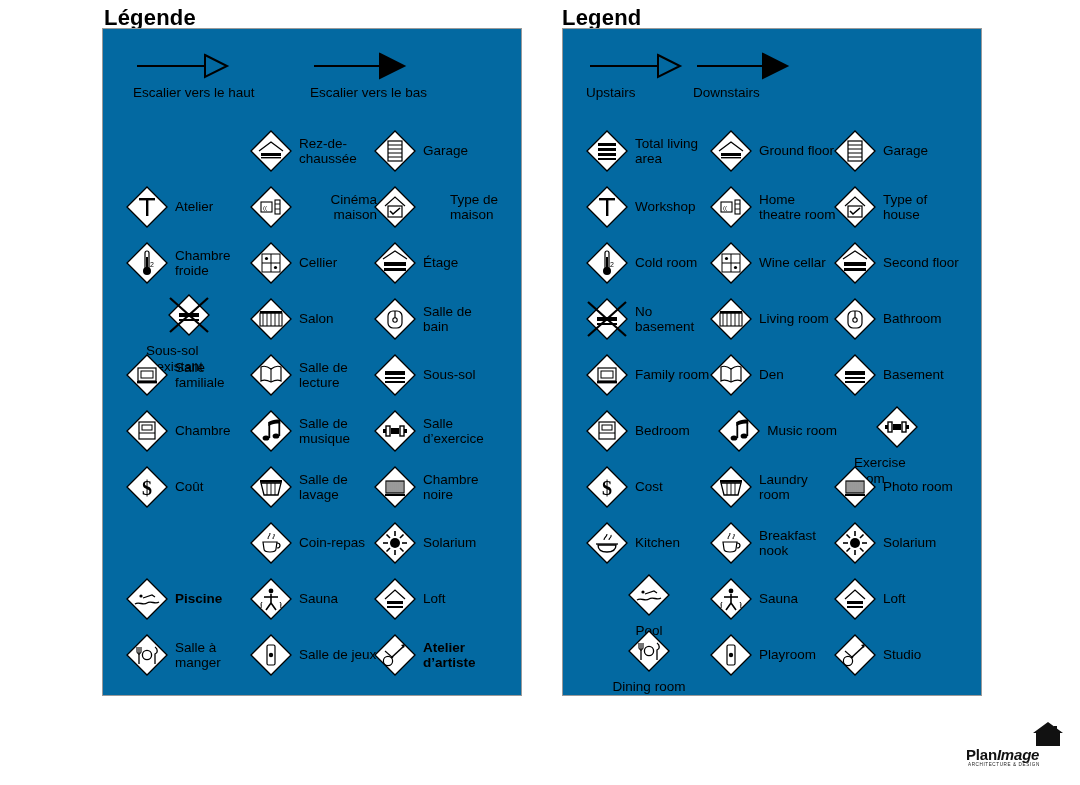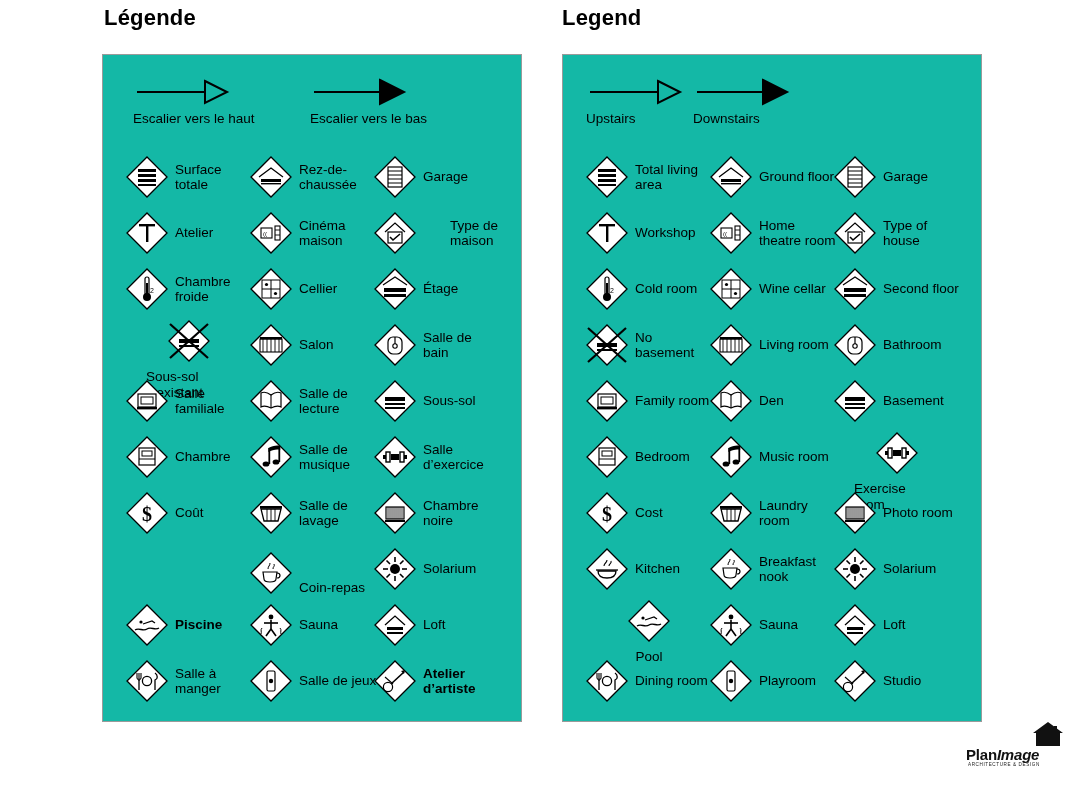--- a/index.html
+++ b/index.html
@@ -23,25 +23,25 @@
     font-size: 22px;
     font-weight: bold;
     letter-spacing: 0.2px;
     color: #000;
   }
   #title-fr { left: 104px; top: 5px; }
   #title-en { left: 562px; top: 5px; }
 
   .panel {
     position: absolute;
-    top: 54px;
+    top: 28px;
     width: 420px;
     height: 668px;
     border: 1px solid #9a9a9a;
-    background: #14b8a6;
+    background: #0369a1;
   }
   #panel-fr { left: 102px; }
   #panel-en { left: 562px; }
 
   
   .stairs-row {
     position: absolute;
     top: 20px;
     left: 0;
     width: 100%;
@@ -143,32 +143,20 @@
         <span class="arrow">
           <svg width="100" height="34" viewBox="0 0 100 34">
             <line x1="4" y1="17" x2="72" y2="17" stroke="#000" stroke-width="2"></line>
             <polygon points="70,5 94,17 70,29" fill="#000" stroke="#000" stroke-width="2"></polygon>
           </svg>
         </span>
         <span class="slabel">Escalier vers le bas</span>
       </div>
     </div>
     <div class="grid" id="grid-fr">
-        <div class="cell" style="left: 22px; top: 0px; height: 52px; width: 128px;">
-          <span class="dia">
-            <svg width="44" height="44" viewBox="0 0 44 44">
-              <polygon points="22,2 42,22 22,42 2,22" fill="#fff" stroke="#000" stroke-width="1.3"></polygon>
-              <rect x="13" y="14" width="18" height="3" fill="#000"></rect>
-              <rect x="13" y="19" width="18" height="3" fill="#000"></rect>
-              <rect x="13" y="24" width="18" height="3" fill="#000"></rect>
-              <rect x="13" y="29" width="18" height="2" fill="#000"></rect>
-            </svg>
-          </span>
-          <span class="lbl">Surface totale</span>
-        </div>
         <div class="cell" style="left: 146px; top: 0px; height: 52px; width: 128px;">
           <span class="dia">
             <svg width="44" height="44" viewBox="0 0 44 44">
               <polygon points="22,2 42,22 22,42 2,22" fill="#fff" stroke="#000" stroke-width="1.3"></polygon>
               <polyline points="10,22 22,13 34,22" fill="none" stroke="#000" stroke-width="1.3"></polyline>
               <rect x="12" y="24" width="20" height="3" fill="#000"></rect>
               <rect x="12" y="28" width="20" height="1.4" fill="#000"></rect>
             </svg>
           </span>
           <span class="lbl">Rez-de-chaussée</span>
@@ -189,21 +177,21 @@
         <div class="cell" style="left: 22px; top: 56px; height: 52px; width: 128px;">
           <span class="dia">
             <svg width="44" height="44" viewBox="0 0 44 44">
               <polygon points="22,2 42,22 22,42 2,22" fill="#fff" stroke="#000" stroke-width="1.3"></polygon>
               <rect x="14" y="13" width="16" height="2.4" fill="#000"></rect>
               <rect x="21" y="15" width="2.4" height="16" fill="#000"></rect>
             </svg>
           </span>
           <span class="lbl">Atelier</span>
         </div>
-        <div class="cell" style="left: 146px; top: 56px; height: 52px; width: 128px;">
+        <div class="cell" style="left: 146px; top: 56px; height: 52px; width: 128px; text-align: right;">
           <span class="dia">
             <svg width="44" height="44" viewBox="0 0 44 44">
               <polygon points="22,2 42,22 22,42 2,22" fill="#fff" stroke="#000" stroke-width="1.3"></polygon>
               <rect x="12" y="17" width="11" height="10" fill="none" stroke="#000" stroke-width="1.1"></rect>
               <text x="14" y="25" font-size="6" font-family="Liberation Sans" fill="#000">((</text>
               <rect x="26" y="15" width="5" height="14" fill="none" stroke="#000" stroke-width="1.1"></rect>
               <line x1="26" y1="19" x2="31" y2="19" stroke="#000" stroke-width="0.9"></line>
               <line x1="26" y1="24" x2="31" y2="24" stroke="#000" stroke-width="0.9"></line>
             </svg>
           </span>
@@ -396,21 +384,21 @@
               <line x1="21" y1="16" x2="21" y2="28" stroke="#000" stroke-width="0.8"></line>
               <line x1="23" y1="16" x2="23" y2="28" stroke="#000" stroke-width="0.8"></line>
               <line x1="25" y1="16" x2="25" y2="28" stroke="#000" stroke-width="0.8"></line>
               <line x1="27" y1="16" x2="27" y2="28" stroke="#000" stroke-width="0.8"></line>
               <line x1="29" y1="16" x2="29" y2="28" stroke="#000" stroke-width="0.8"></line>
               <rect x="12" y="29" width="20" height="2" fill="#000"></rect>
             </svg>
           </span>
           <span class="lbl">Chambre noire</span>
         </div>
-        <div class="cell" style="left: 146px; top: 392px; height: 52px; width: 128px; align-items: flex-end;">
+        <div class="cell" style="left: 146px; top: 392px; height: 52px; width: 128px;">
           <span class="dia">
             <svg width="44" height="44" viewBox="0 0 44 44">
               <polygon points="22,2 42,22 22,42 2,22" fill="#fff" stroke="#000" stroke-width="1.3"></polygon>
               <path d="M14 21 L28 21 L27 28 C27 30 25 31 21 31 C17 31 15 30 15 28 Z" fill="none" stroke="#000" stroke-width="1.2"></path>
               <path d="M28 22 C32 22 32 27 28 27" fill="none" stroke="#000" stroke-width="1.2"></path>
               <path d="M19 18 C19 15 21 15 21 12" fill="none" stroke="#000" stroke-width="1"></path>
               <path d="M24 18 C24 15 26 16 25 13" fill="none" stroke="#000" stroke-width="1"></path>
             </svg>
           </span>
           <span class="lbl">Coin-repas</span>
@@ -709,21 +697,21 @@
           <span class="dia">
             <svg width="44" height="44" viewBox="0 0 44 44">
               <polygon points="22,2 42,22 22,42 2,22" fill="#fff" stroke="#000" stroke-width="1.3"></polygon>
               <rect x="14" y="13" width="16" height="17" fill="none" stroke="#000" stroke-width="1.2"></rect>
               <rect x="17" y="16" width="10" height="5" fill="none" stroke="#000" stroke-width="1"></rect>
               <line x1="14" y1="24" x2="30" y2="24" stroke="#000" stroke-width="1"></line>
             </svg>
           </span>
           <span class="lbl">Bedroom</span>
         </div>
-        <div class="cell" style="left: 146px; top: 280px; height: 52px; width: 128px;">
+        <div class="cell" style="left: 146px; top: 280px; height: 52px; width: 128px; justify-content: flex-end;">
           <span class="dia">
             <svg width="44" height="44" viewBox="0 0 44 44">
               <polygon points="22,2 42,22 22,42 2,22" fill="#fff" stroke="#000" stroke-width="1.3"></polygon>
               <ellipse cx="17" cy="29" rx="3.4" ry="2.6" fill="#000"></ellipse>
               <ellipse cx="27" cy="27" rx="3.4" ry="2.6" fill="#000"></ellipse>
               <rect x="19.4" y="13" width="1.8" height="16" fill="#000"></rect>
               <rect x="29.4" y="11" width="1.8" height="16" fill="#000"></rect>
               <path d="M19.4 13 C23 11 28 10 31.2 11 L31.2 15 C28 14 23 15 19.4 17 Z" fill="#000"></path>
             </svg>
           </span>
@@ -854,21 +842,21 @@
           <span class="dia">
             <svg width="44" height="44" viewBox="0 0 44 44">
               <polygon points="22,2 42,22 22,42 2,22" fill="#fff" stroke="#000" stroke-width="1.3"></polygon>
               <polyline points="12,22 22,13 32,22" fill="none" stroke="#000" stroke-width="1.3"></polyline>
               <rect x="14" y="24" width="16" height="3" fill="#000"></rect>
               <rect x="14" y="29" width="16" height="2" fill="#000"></rect>
             </svg>
           </span>
           <span class="lbl">Loft</span>
         </div>
-        <div class="cell" style="left: 22px; top: 504px; height: 52px; width: 128px;">
+        <div class="cell" style="left: 22px; top: 504px; height: 52px; width: 128px; flex-direction: column;">
           <span class="dia">
             <svg width="44" height="44" viewBox="0 0 44 44">
               <polygon points="22,2 42,22 22,42 2,22" fill="#fff" stroke="#000" stroke-width="1.3"></polygon>
               <path d="M14 14 L14 22 M12 14 L12 19 C12 21 16 21 16 19 L16 14" fill="none" stroke="#000" stroke-width="1.1"></path>
               <line x1="14" y1="21" x2="14" y2="31" stroke="#000" stroke-width="1.3"></line>
               <circle cx="22" cy="22" r="4.6" fill="none" stroke="#000" stroke-width="1.3"></circle>
               <path d="M30 14 C33 16 33 20 30 21 L30 31" fill="none" stroke="#000" stroke-width="1.3"></path>
             </svg>
           </span>
           <span class="lbl">Dining room</span>

